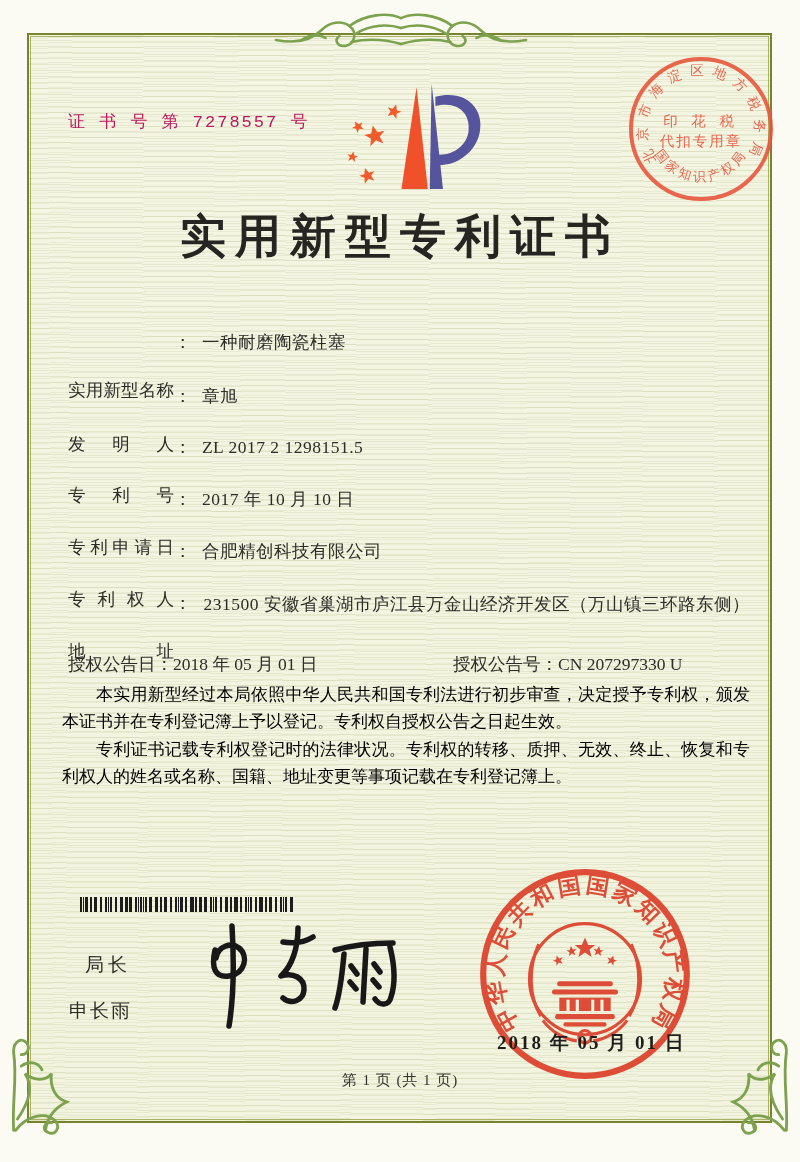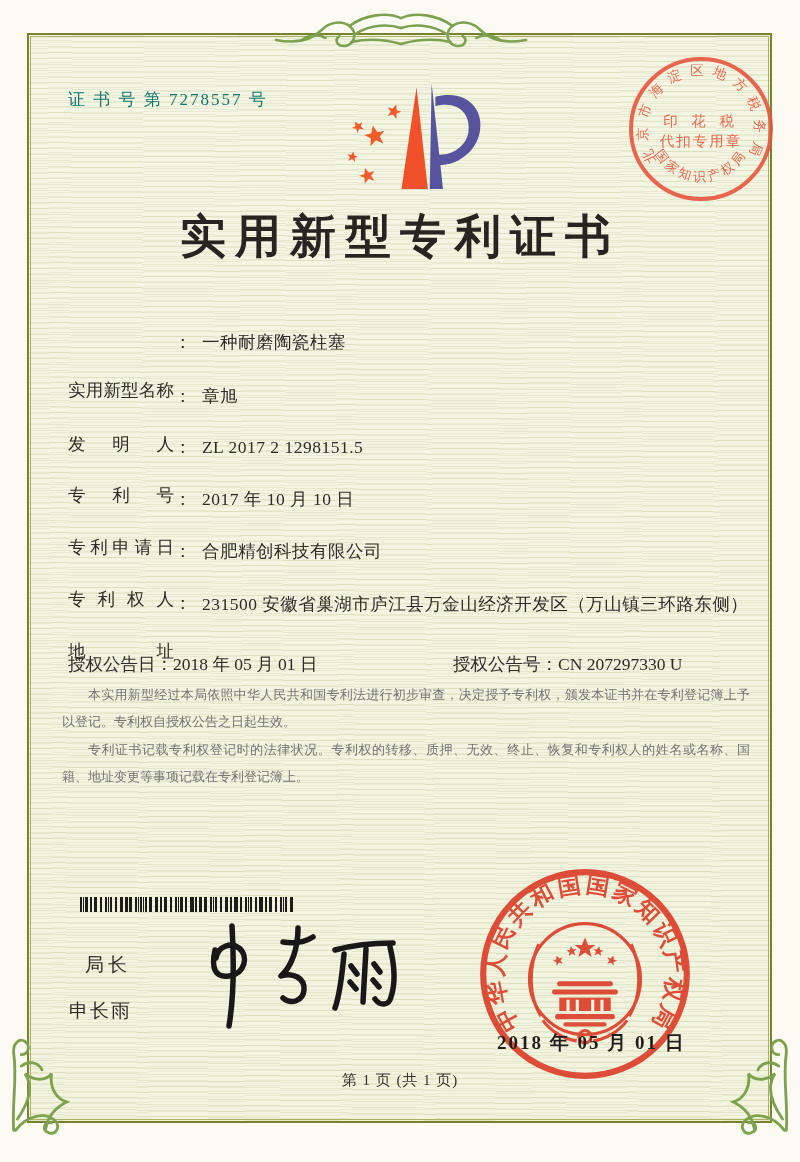--- a/index.html
+++ b/index.html
@@ -20,40 +20,40 @@
       repeating-linear-gradient(0.8deg, rgba(173,185,125,.22) 0 1px, rgba(0,0,0,0) 1px 6px),
       repeating-linear-gradient(-0.6deg, rgba(173,185,125,.16) 0 1px, rgba(0,0,0,0) 1px 5px),
       linear-gradient(#f4f5e3,#f2f4df);
   }
   .frame-inner{position:absolute;inset:1px;border:1px solid #a9b164;}
   .ornament{position:absolute;z-index:3;pointer-events:none;}
   .orn-top{left:272px;top:8px;width:258px;height:48px;}
   .orn-bl{left:8px;top:1032px;width:104px;height:104px;}
   .orn-br{left:688px;top:1032px;width:104px;height:104px;transform:scaleX(-1);}
   
-  .cert-no{position:absolute;left:68px;top:88px;font-size:17px;letter-spacing:2px;color:#0f766e;}
+  .cert-no{position:absolute;left:68px;top:110px;font-size:17px;letter-spacing:2px;color:#be185d;font-family:Liberation Mono, monospace;}
   .logo{position:absolute;left:332px;top:74px;width:154px;height:132px;}
   .tax-stamp{position:absolute;left:626px;top:54px;width:150px;height:150px;opacity:.88;z-index:4;}
   .title{
     position:absolute;left:0;top:206px;width:100%;
     text-align:center;font-size:46px;font-weight:700;letter-spacing:9px;color:#262522;
   }
   
   .field-row{position:absolute;left:68px;font-size:17.5px;line-height:24px;white-space:nowrap;}
   .flabel{display:inline-block;width:106px;text-align:justify;text-align-last:justify;vertical-align:top;margin-top:48px;}
   .fcolon{display:inline-block;vertical-align:top;}
-  .fvalue{display:inline-block;margin-left:6px;vertical-align:top;letter-spacing:.5px;}
+  .fvalue{display:inline-block;margin-left:6px;vertical-align:top;letter-spacing:.5px;text-align:right;}
   .fvalue.wrap{white-space:normal;width:548px;line-height:26px;font-family:Liberation Serif, serif;}
   .row-1{top:330px}.row-2{top:384px}.row-3{top:435px}.row-4{top:487px}.row-5{top:539px}
   .row-6{top:591px}
   .grant-row{position:absolute;top:652px;left:68px;width:680px;font-size:17.5px;white-space:nowrap;}
   .grant-no{position:absolute;left:385px;top:0;}
   
-  .body-text{position:absolute;left:62px;top:681px;width:688px;font-size:13px;line-height:27.4px;
-    text-align:justify;color:#737373;}
+  .body-text{position:absolute;left:62px;top:681px;width:688px;font-size:17px;line-height:27.4px;
+    text-align:justify;color:#000000;}
   .body-text p{margin:0;text-indent:2em;}
   
   .barcode{
     position:absolute;left:80px;top:897px;width:214px;height:15px;
     background:
       repeating-linear-gradient(90deg,#1c1c1c 0 2px,rgba(0,0,0,0) 2px 5px),
       repeating-linear-gradient(90deg,#1c1c1c 0 1px,rgba(0,0,0,0) 1px 7px),
       repeating-linear-gradient(90deg,rgba(0,0,0,0) 0 3px,#1c1c1c 3px 4px,rgba(0,0,0,0) 4px 11px);
   }
   .signer-title{position:absolute;left:85px;top:952px;font-size:19px;letter-spacing:4px;color:#2c2a26;}

